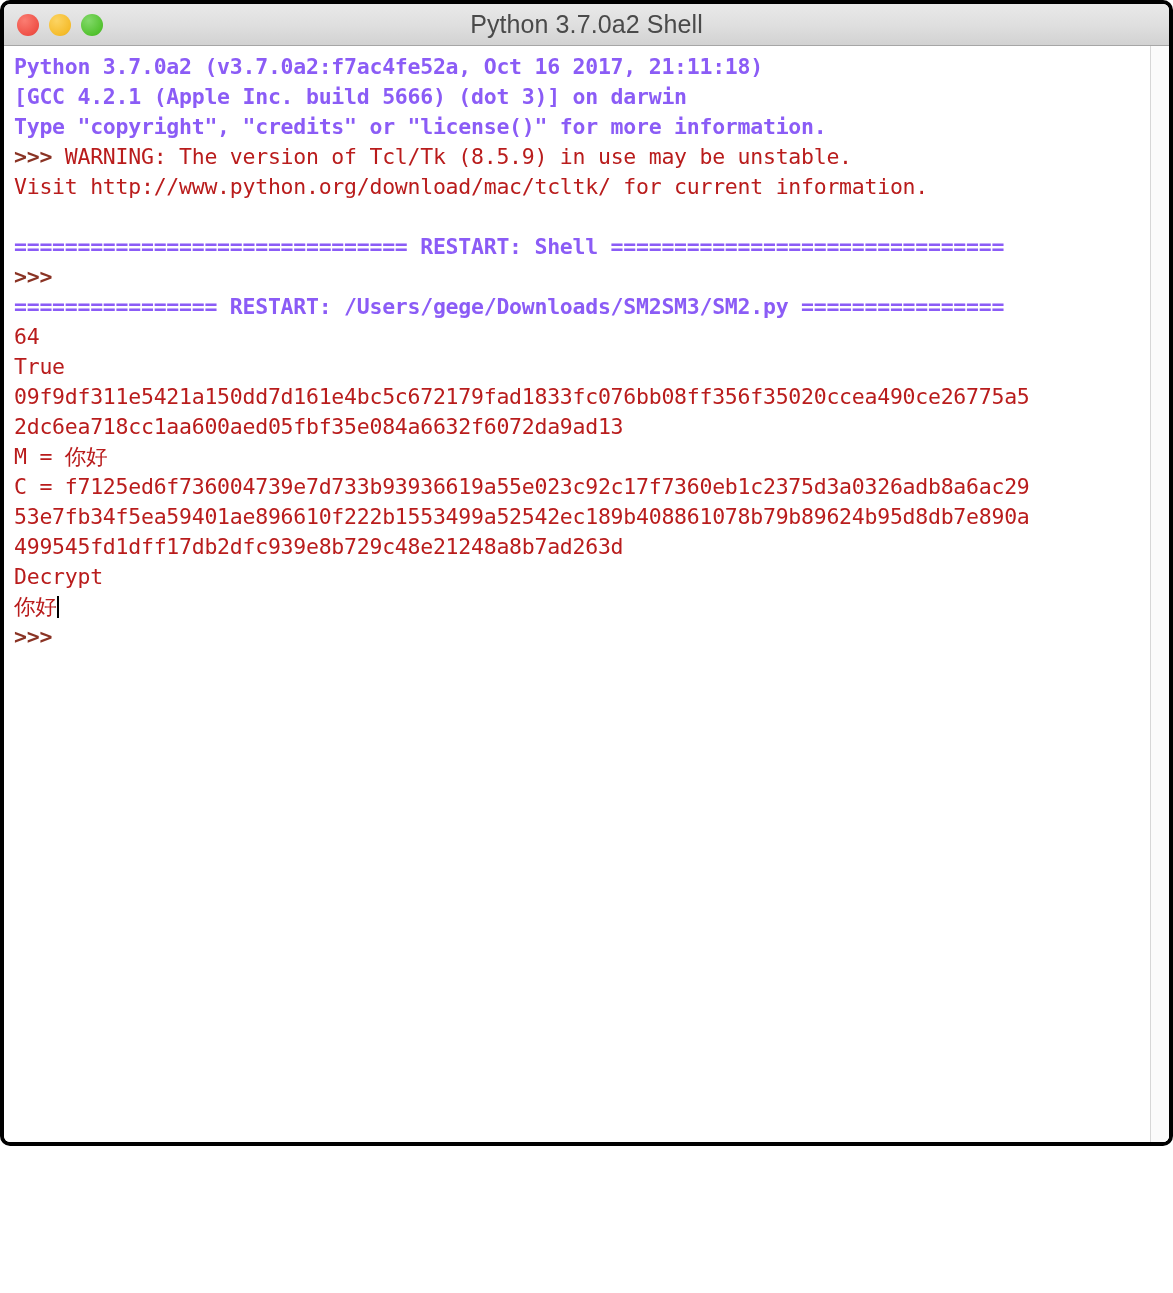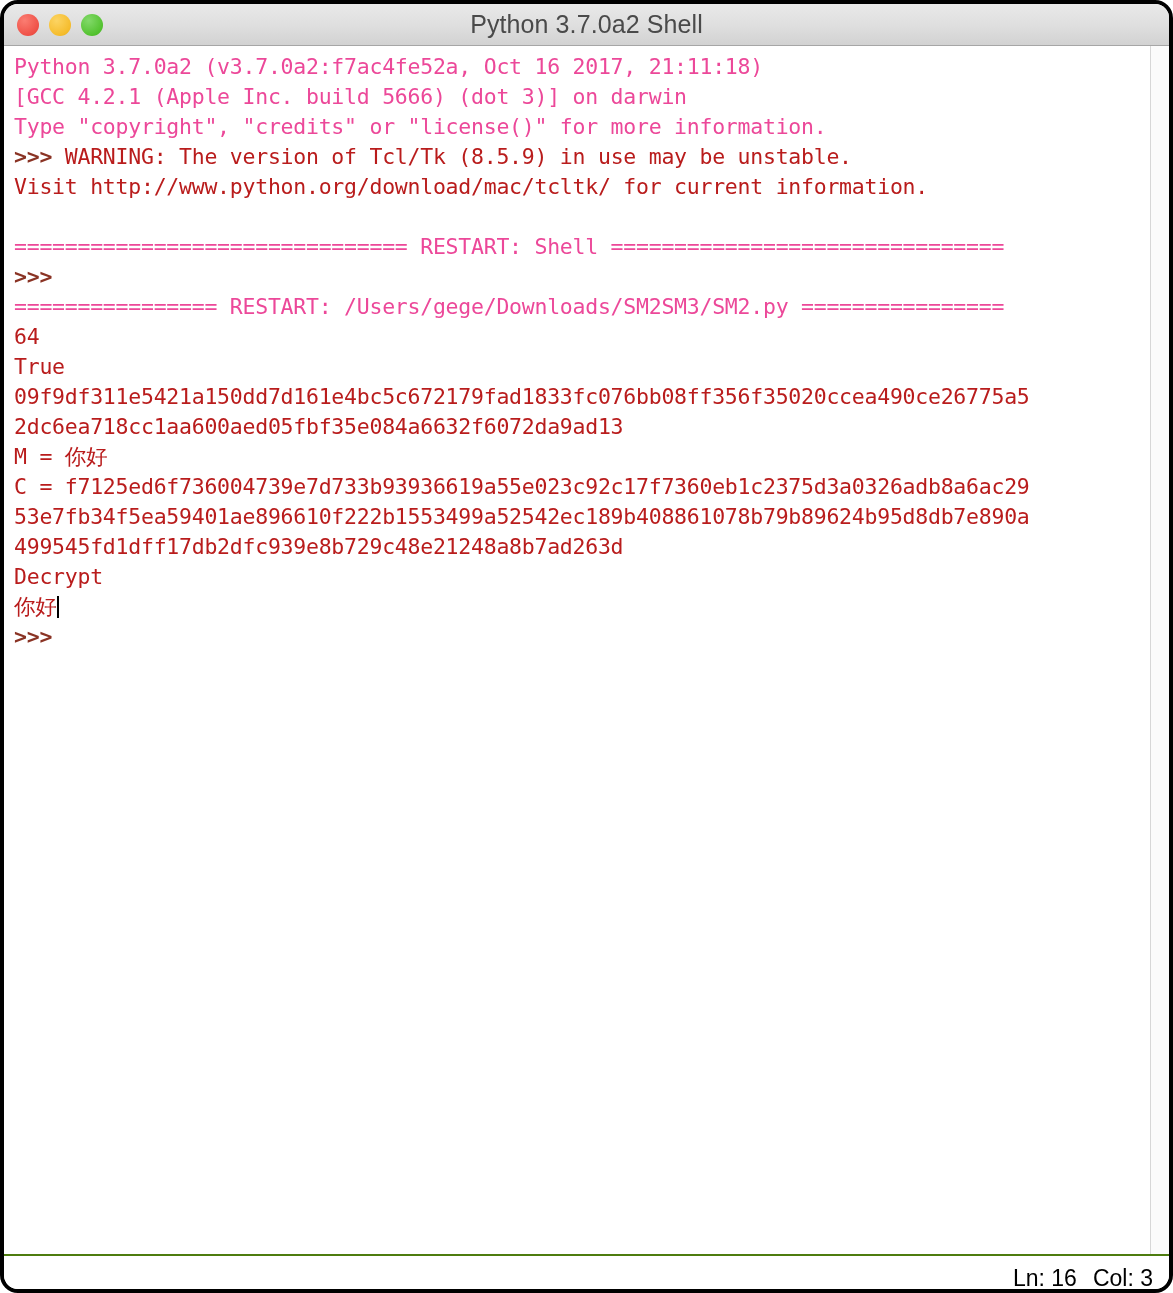--- a/index.html
+++ b/index.html
@@ -11,25 +11,25 @@
     width: 1173px;
     height: 1293px;
     font-family: "DejaVu Sans", sans-serif;
     overflow: hidden;
   }
 
   
   .window {
     position: relative;
     width: 1173px;
-    height: 1293px;
+    height: 1146px;
     box-sizing: border-box;
     background: #ffffff;
     border: 4px solid #000000;
-    border-radius: 18px;
+    border-radius: 10px;
     overflow: hidden;
   }
 
   
   .titlebar {
     position: relative;
     height: 42px;
     box-sizing: border-box;
     background: linear-gradient(to bottom, #e9e9e9 0%, #dedede 55%, #d2d2d2 100%);
     border-bottom: 1px solid #a6a6a6;
@@ -76,21 +76,21 @@
     box-sizing: border-box;
     overflow: hidden;
     font-family: "DejaVu Sans Mono", "Liberation Mono", monospace;
     font-size: 21.5px;
     line-height: 30px;
     white-space: pre;
     letter-spacing: -0.25px;
   }
   .line { height: 30px; }
 
-  .c-black { color: #ec4899; }
+  .c-black { color: #8b5cf6; font-weight: bold; }
   .c-blue  { color: #b91c1c; }
   .c-prompt{ color: #8a3324; font-weight: bold; }
 
   
   .caret {
     display: inline-block;
     width: 2px;
     height: 22px;
     background: #000000;
     vertical-align: -4px;

